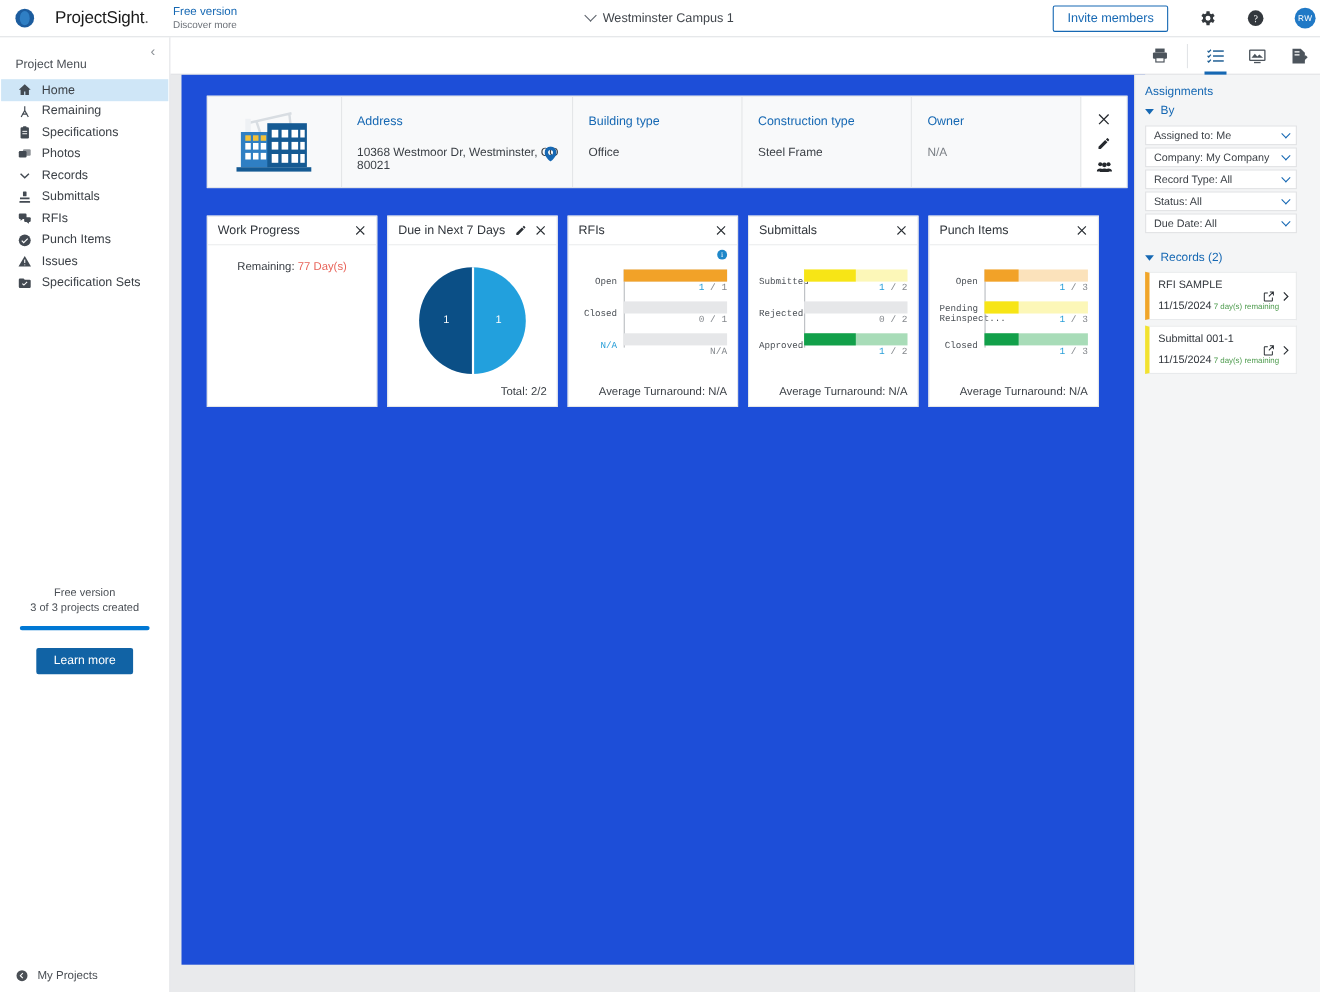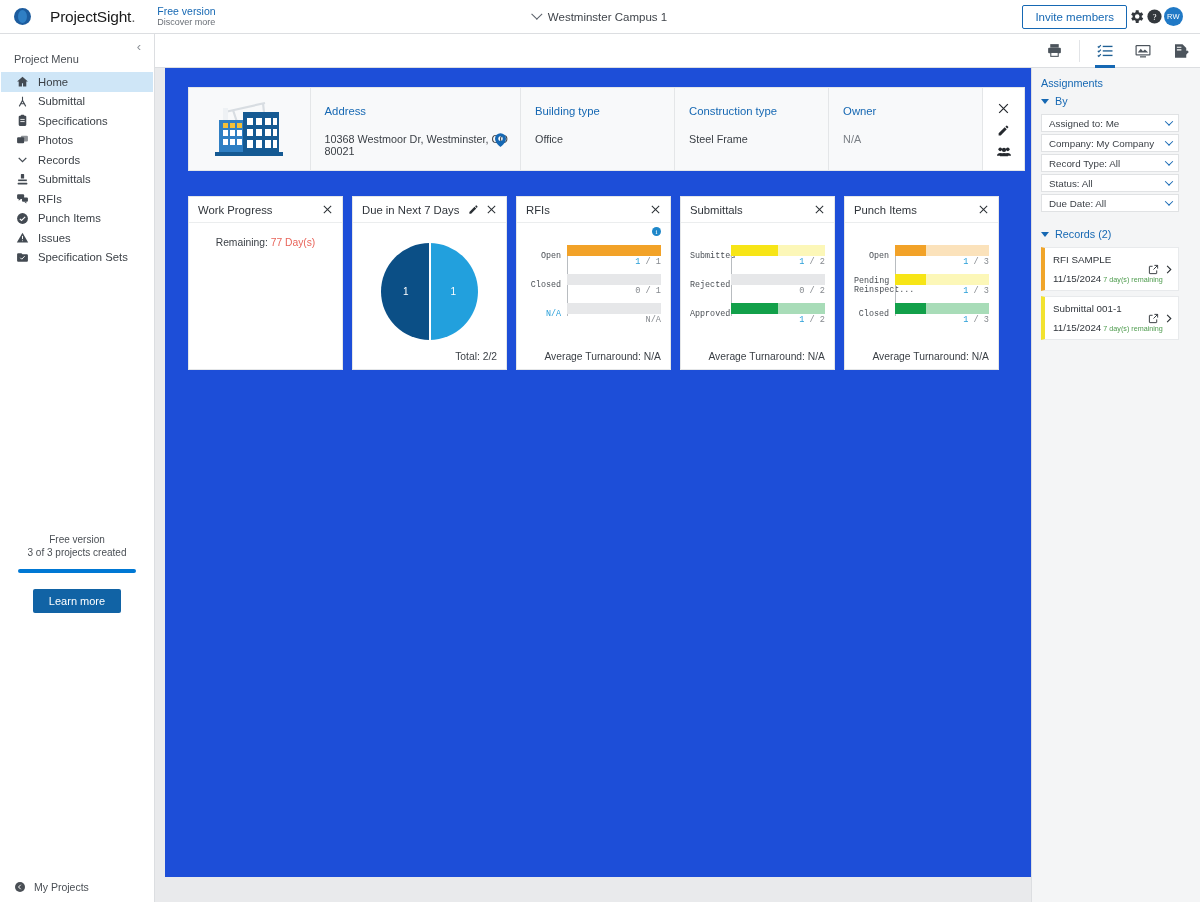--- a/index.html
+++ b/index.html
@@ -36,21 +36,21 @@
   .proj-picker {
     position: absolute; left: 50%; transform: translateX(-50%);
     display: flex; align-items: center; gap: 7px;
     font-size: 11.5px; color: #40454b; cursor: pointer;
   }
   .chev-d {
     width: 8px; height: 8px; border-right: 1.4px solid #5a6069;
     border-bottom: 1.4px solid #5a6069; transform: rotate(45deg) translate(-2px,-2px);
   }
   .top-right {
-    position: absolute; right: 17px; display: flex; align-items: center; gap: 1px; justify-content: flex-end;
+    position: absolute; right: 4px; display: flex; align-items: center; gap: 27px; justify-content: flex-end;
   }
   .invite-btn {
     border: 1px solid #1668b3; color: #1668b3; background: #fff;
     font-size: 11.5px; padding: 5px 12px; border-radius: 2px;
     font-family: inherit; cursor: pointer;
   }
   .ic-btn { width: 17px; height: 17px; cursor: pointer; display:block; }
   .avatar {
     width: 19px; height: 19px; border-radius: 50%; background: #2079c6;
     color: #fff; font-size: 7.5px; display: flex; align-items: center;
@@ -284,21 +284,21 @@
           </svg>
         </span>
       <span>Home</span>
     </div>
     <div class="side-item">
       <span class="si">
           <svg width="13" height="13" viewBox="0 0 24 24" fill="none" stroke="#434a52" stroke-width="2">
             <path d="M12 3v7M6 21l6-11 6 11M7.5 16h9"></path>
           </svg>
         </span>
-      <span>Submittal</span>
+      <span>Remaining</span>
     </div>
     <div class="side-item">
       <span class="si">
           <svg width="13" height="13" viewBox="0 0 24 24" fill="#434a52">
             <rect x="5" y="3" width="14" height="19" rx="2"></rect>
             <rect x="9" y="1.5" width="6" height="3.5" rx="1" fill="#434a52"></rect>
             <path d="M8 10h8M8 14h8" stroke="#fff" stroke-width="1.6"></path>
           </svg>
         </span>
       <span>Specifications</span>

